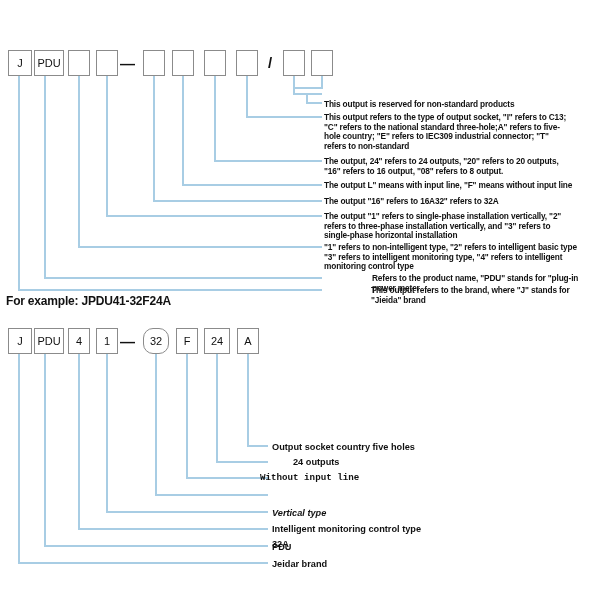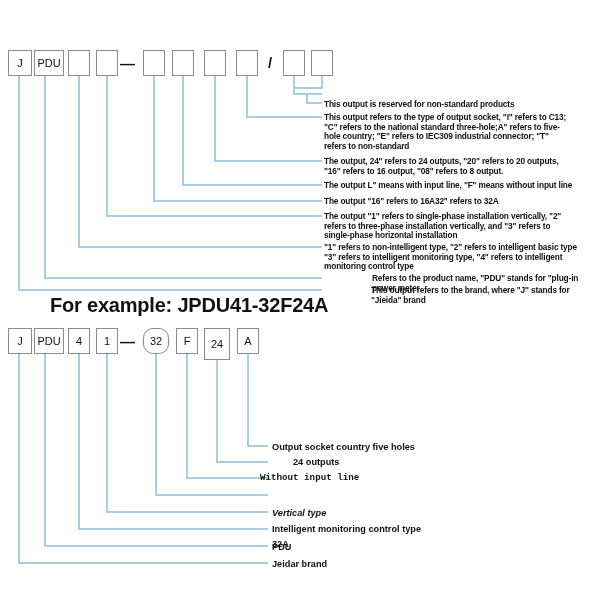--- a/index.html
+++ b/index.html
@@ -59,26 +59,25 @@
     position: absolute;
     font-size: 8.3px;
     line-height: 9.6px;
     color: #111111;
     font-weight: bold;
     white-space: pre-line;
     letter-spacing: -0.15px;
   }
   .example-title {
     position: absolute;
-    font-size: 20px;
+    font-size: 12px;
     font-weight: bold;
     color: #111111;
     line-height: 1;
     letter-spacing: -0.2px;
-    margin-left: 44px;
   }
   .desc2 {
     position: absolute;
     font-size: 9.2px;
     line-height: 10px;
     font-weight: bold;
     color: #111111;
     white-space: nowrap;
   }
 </style>
@@ -154,21 +153,21 @@
 
   <div class="example-title" style="left:6px; top:295px;">For example: JPDU41-32F24A</div>
 
   <div class="code-box" style="left:8px;  top:328px; width:24px; height:26px;">J</div>
   <div class="code-box" style="left:34px; top:328px; width:30px; height:26px;">PDU</div>
   <div class="code-box" style="left:68px; top:328px; width:22px; height:26px;">4</div>
   <div class="code-box" style="left:96px; top:328px; width:22px; height:26px;">1</div>
   <div class="dash" style="left:120px; top:334px;">—</div>
   <div class="code-box" style="left:143px; top:328px; width:26px; height:26px;border-radius:10px;">32</div>
   <div class="code-box" style="left:176px; top:328px; width:22px; height:26px;">F</div>
-  <div class="code-box" style="left:204px; top:328px; width:26px; height:32px;">24</div>
+  <div class="code-box" style="left:204px; top:328px; width:26px; height:26px;">24</div>
   <div class="code-box" style="left:237px; top:328px; width:22px; height:26px;">A</div>
 
   <div class="desc2" style="left:272px; top:442px;">Output socket country five holes</div>
   <div class="desc2" style="left:284px; top:457px;margin-left:9px;">24 outputs</div>
   <div class="desc2" style="left:260px; top:473px;font-family:Liberation Mono, monospace;">Without input line</div>
   <div class="desc2" style="left:272px; top:491px;margin-top:48px;">32A</div>
   <div class="desc2" style="left:272px; top:508px;font-style:italic;">Vertical type</div>
   <div class="desc2" style="left:272px; top:524px;">Intelligent monitoring control type</div>
   <div class="desc2" style="left:272px; top:542px;">PDU</div>
   <div class="desc2" style="left:272px; top:559px;">Jeidar brand</div>

